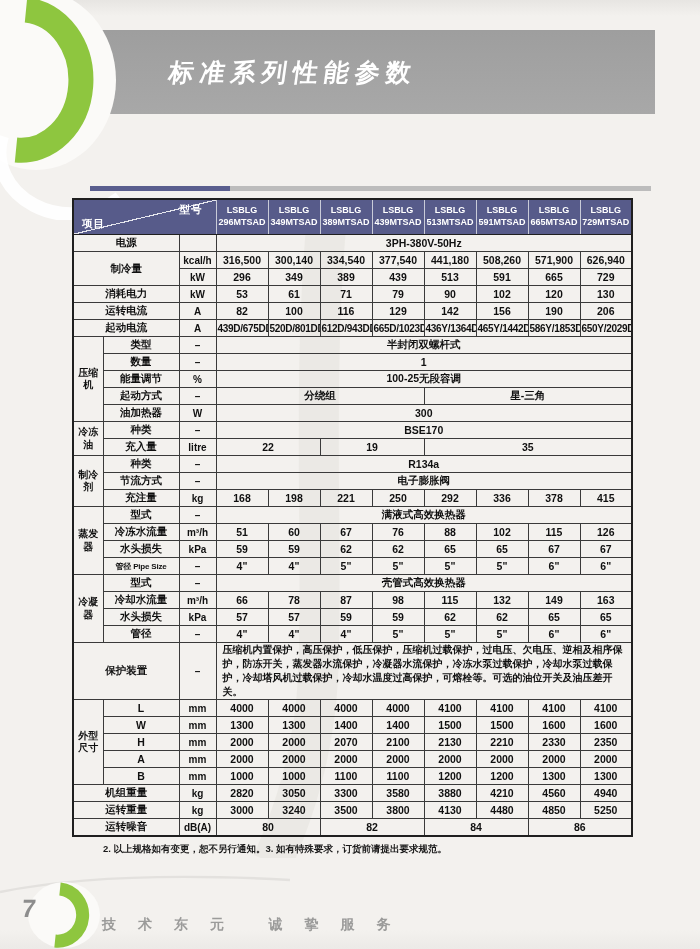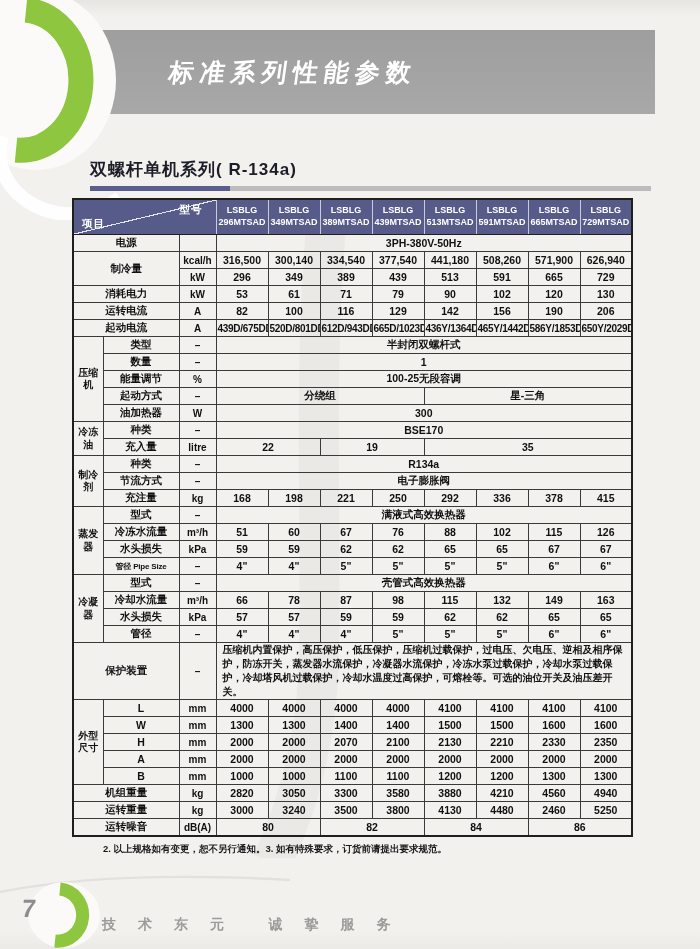--- a/index.html
+++ b/index.html
@@ -89,21 +89,20 @@
   <div class="banner">
     <div class="banner-title">标准系列性能参数</div>
   </div>
 
   <svg class="deco-top" viewBox="0 0 160 220">
     <ellipse cx="36" cy="80" rx="80" ry="90" fill="#fbfaf8"></ellipse>
     <path d="M 26 10 A 58 68 0 1 1 16 150" fill="none" stroke="#8ec63f" stroke-width="25"></path>
     <path d="M 2 136 A 72 62 0 0 0 120 198" fill="none" stroke="#ffffff" stroke-width="14" opacity="0.9"></path>
   </svg>
 
-  <div class="section-title">双螺杆单机系列( R-134a)</div>
   <div class="title-underline">
       <div class="blue"></div>
     </div>
 
   <div class="table-wrap">
     <svg class="watermark" width="561" height="660" viewBox="0 0 561 660">
       <path d="M 258 -10 C 238 160 252 360 246 480 C 242 555 222 615 200 665" fill="none" stroke="#e2dfda" stroke-width="40" opacity="0.45"></path>
     </svg>
     <table class="spec">
         <colgroup>
@@ -427,21 +426,21 @@
           </tr>
           <tr>
             <td class="label" colspan="2">运转重量</td>
             <td class="unit">kg</td>
             <td class="val">3000</td>
             <td class="val">3240</td>
             <td class="val">3500</td>
             <td class="val">3800</td>
             <td class="val">4130</td>
             <td class="val">4480</td>
-            <td class="val">2460</td>
+            <td class="val">4850</td>
             <td class="val">5250</td>
           </tr>
           <tr>
             <td class="label" colspan="2">运转噪音</td>
             <td class="unit">dB(A)</td>
             <td class="val" colspan="2">80</td>
             <td class="val" colspan="2">82</td>
             <td class="val" colspan="2">84</td>
             <td class="val" colspan="2">86</td>
           </tr>

